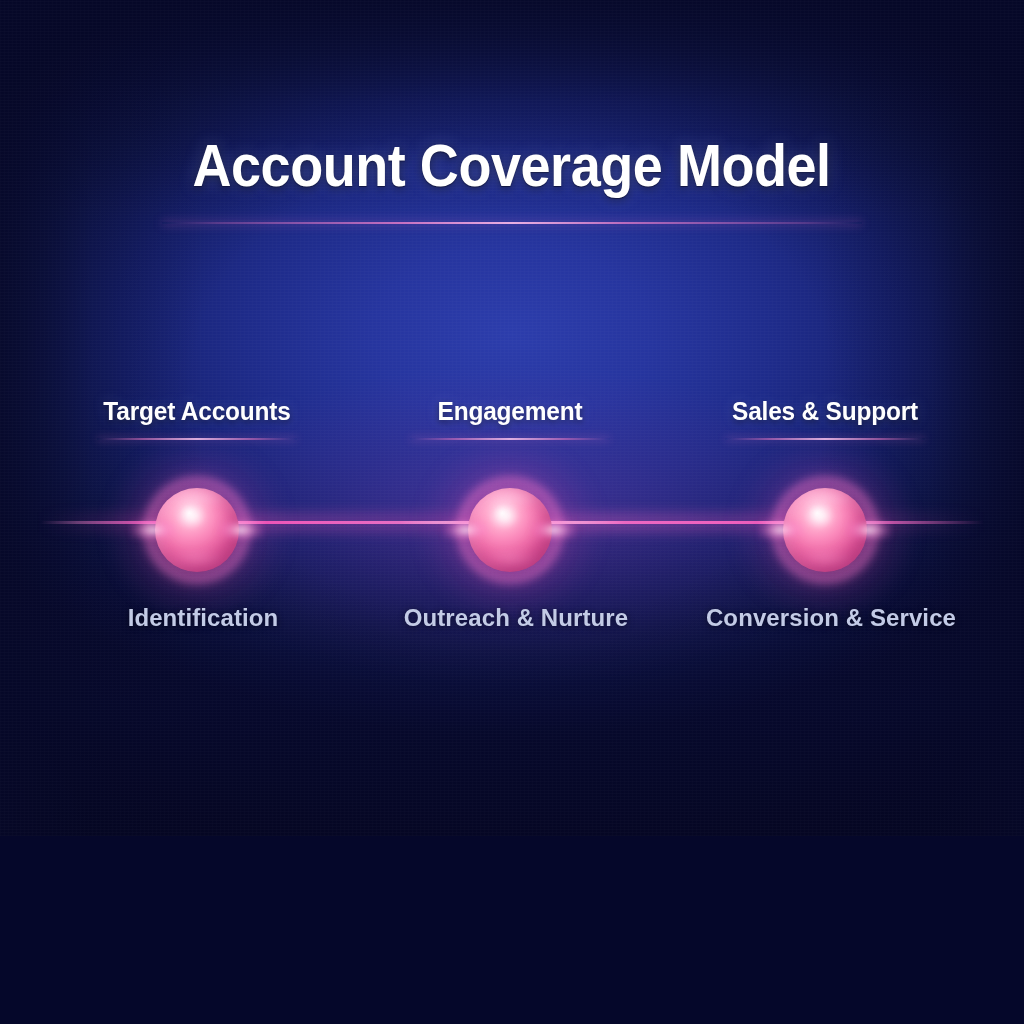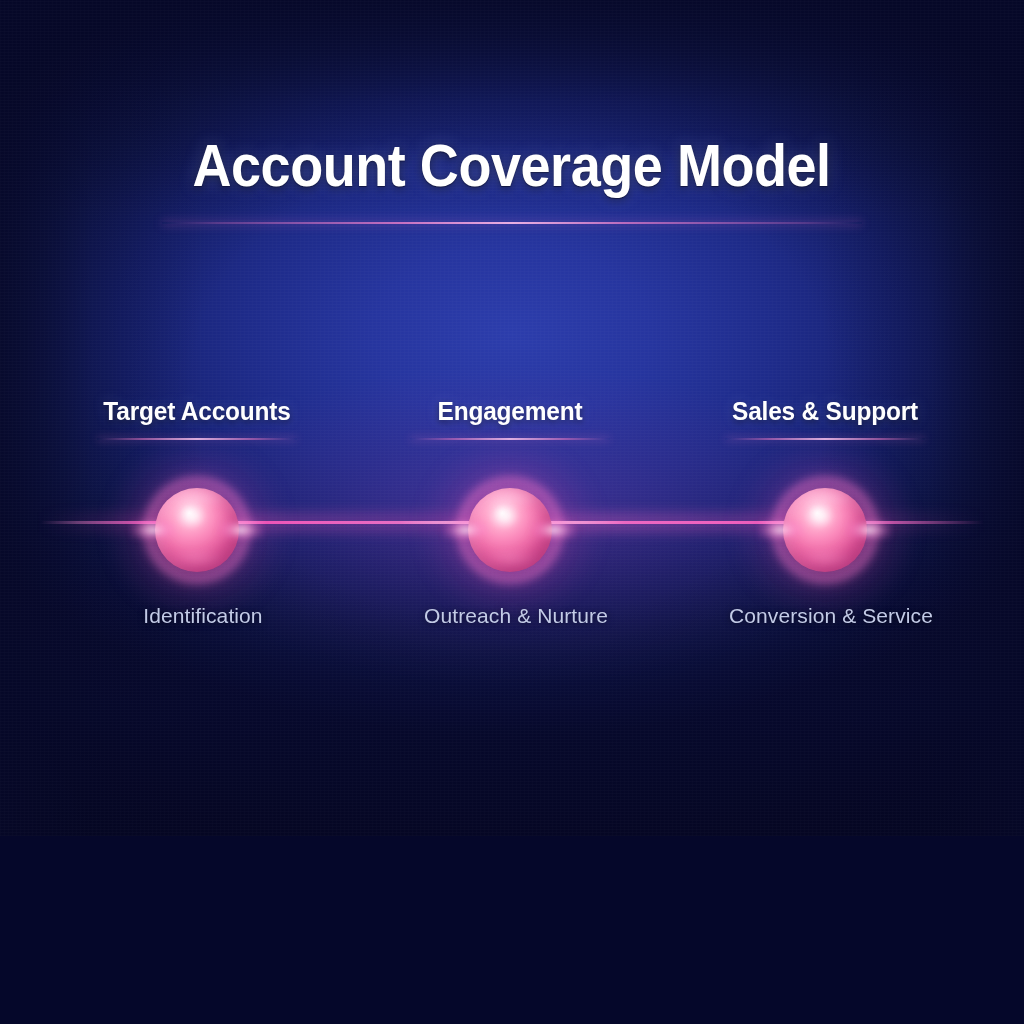--- a/index.html
+++ b/index.html
@@ -315,22 +315,22 @@
   }
   .node .flare.right {
     left: auto;
     right: -24px;
   }
 
   .stage-sub {
     position: absolute;
     top: 604px;
     left: 12px; right: 0;
-    font-size: 21px;
-    font-weight: 400;
+    font-size: 24px;
+    font-weight: 700;
     color: #c3cbe6;
     letter-spacing: 0.1px;
     white-space: nowrap;
     text-shadow: 0 1px 6px rgba(0,0,0,0.50);
   }
 </style>
 </head>
 <body>
 
 <div id="stage">

